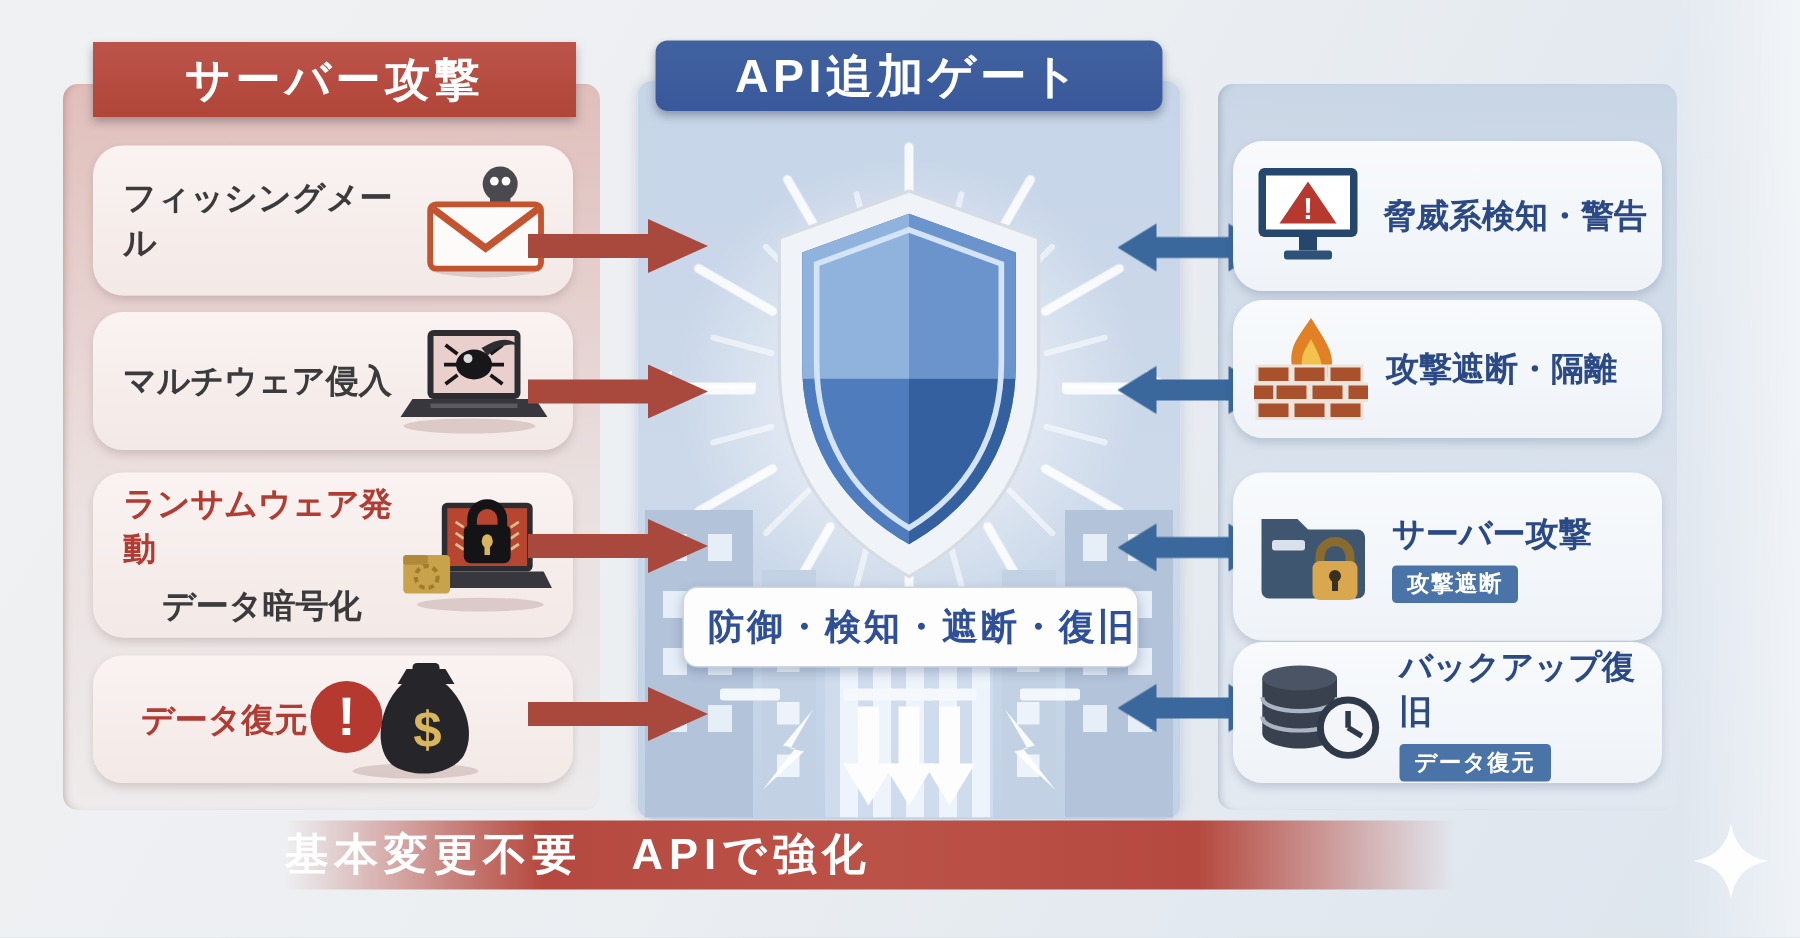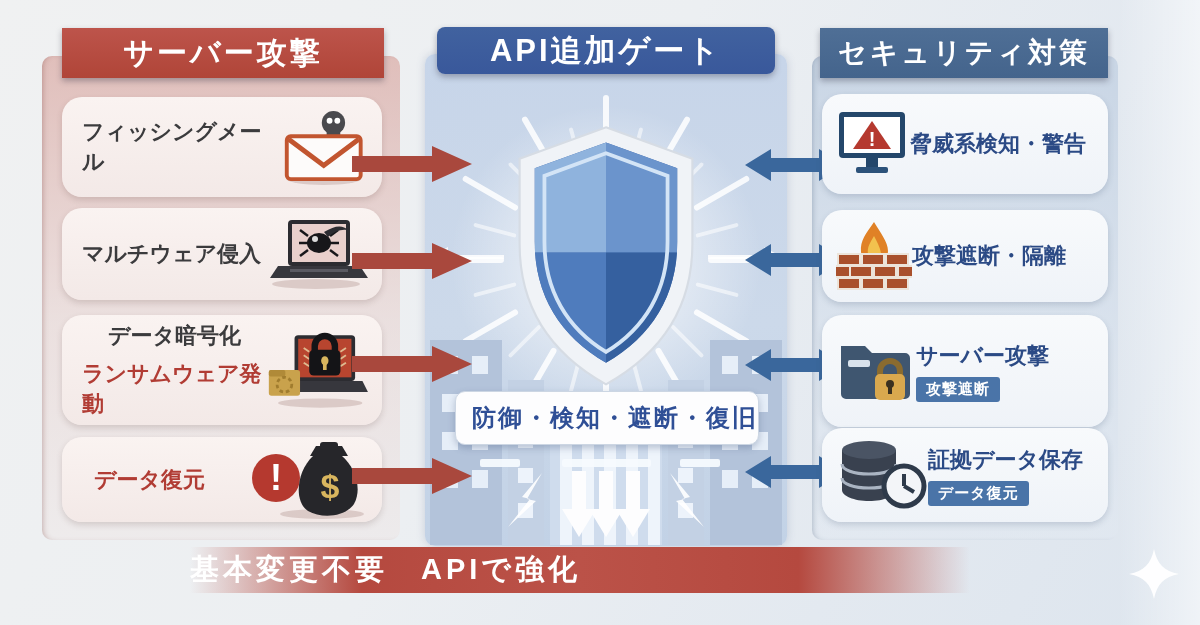--- a/index.html
+++ b/index.html
@@ -19,29 +19,29 @@
     box-shadow:0 0 8px rgba(90,110,150,.25);}
   .panel-right{left:812px;top:56px;width:306px;height:484px;
     background:linear-gradient(180deg,rgba(196,210,227,.85) 0%,rgba(214,224,236,.65) 60%,rgba(226,233,242,.45) 100%);
     box-shadow:inset 4px 0 6px -4px rgba(60,80,110,.4);}
   .hdr{position:absolute;border-radius:0;display:flex;align-items:center;justify-content:center;
     color:#fff;font-weight:bold;letter-spacing:3px;box-shadow:0 3px 6px rgba(40,40,60,.35);}
   .hdr-red{left:62px;top:28px;width:322px;height:50px;font-size:30px;background:linear-gradient(180deg,#bd544b,#b04538);}
   .hdr-blue{left:437px;top:27px;width:338px;height:47px;font-size:31px;background:linear-gradient(180deg,#41629f,#39589b);border-radius:8px;}
   .hdr-steel{left:820px;top:28px;width:288px;height:50px;font-size:28px;background:linear-gradient(180deg,#4f6f96,#44648c);}
   .card{position:absolute;border-radius:20px;box-shadow:0 3px 6px rgba(90,60,55,.18);display:flex;align-items:center;}
-  .card-l{left:62px;width:320px;background:linear-gradient(180deg,#faf3f1,#f3e9e7);justify-content:space-between;padding:0 14px 0 20px;box-sizing:border-box;}
+  .card-l{left:62px;width:320px;background:linear-gradient(180deg,#faf3f1,#f3e9e7);justify-content:flex-start;padding:0 14px 0 20px;box-sizing:border-box;}
   .card-r{left:822px;width:286px;background:linear-gradient(180deg,#f8fafc,#eff3f8);justify-content:flex-start;padding:0 10px 0 14px;box-sizing:border-box;box-shadow:0 3px 6px rgba(60,80,110,.2);}
   .lbl{font-weight:bold;}
   .dark{color:#3b3b3d;font-size:22px;}
   .red{color:#b13c34;font-size:22px;}
   .blue{color:#2b4a85;font-size:22px;}
   .two-line{display:flex;flex-direction:column;gap:8px;}
   .two-line .sub{margin-left:26px;}
-  .rtxt{display:flex;flex-direction:column;gap:6px;}
+  .rtxt{display:flex;flex-direction:column;gap:6px;margin-left:12px;}
   .badge{align-self:flex-start;background:#4a74a8;color:#fff;font-size:15px;font-weight:bold;
     padding:3px 10px;border-radius:3px;letter-spacing:1px;}
   .arrow{position:absolute;}
   .gate-label{position:absolute;left:455px;top:391px;width:302px;height:52px;background:#fdfdfe;
     border:1px solid #ccd6e3;border-radius:10px;box-shadow:0 3px 7px rgba(60,80,120,.3);
     display:flex;align-items:center;justify-content:flex-end;color:#2f4f96;font-size:24px;font-weight:bold;letter-spacing:2px;}
   .banner{position:absolute;left:190px;top:547px;width:780px;height:46px;
     background:linear-gradient(90deg,rgba(181,73,63,0) 0%,#b5493f 22%,#bb5248 50%,#b5493f 78%,rgba(181,73,63,0) 100%);
     display:flex;align-items:center;justify-content:flex-start;color:#fff;font-size:29px;font-weight:bold;letter-spacing:4px;}
   .sparkle{position:absolute;left:1128px;top:548px;}
@@ -181,23 +181,20 @@
       <polygon points="190,26 210,50 202,52 224,80 196,54 205,52"></polygon>
     </g>
   </svg>
 
   <div class="hdr hdr-red">
     <span>サーバー攻撃</span>
   </div>
   <div class="hdr hdr-blue">
     <span>API追加ゲート</span>
   </div>
-  <div class="hdr hdr-steel">
-    <span>セキュリティ対策</span>
-  </div>
 
   <div class="card card-l" style="top:97px;height:100px">
     <span class="lbl dark">フィッシングメール</span>
     <svg width="92" height="78" viewBox="0 0 92 78">
       <ellipse cx="46" cy="72" rx="38" ry="6" fill="#c9b4b0" opacity="0.6"></ellipse>
       <g fill="#4a4a4e">
         <circle cx="56" cy="14" r="12"></circle>
         <rect x="49" y="20" width="14" height="10" rx="2"></rect>
       </g>
       <circle cx="52" cy="12" r="3" fill="#fff"></circle>
@@ -224,22 +221,22 @@
       <ellipse cx="55" cy="25" rx="12" ry="10" fill="#17171a"></ellipse>
       <circle cx="51" cy="21" r="3" fill="#fff" opacity="0.85"></circle>
       <path d="M60 14 Q76 4 84 12 Q74 10 64 19 Z" fill="#2c2c31"></path>
       <path d="M14 48 H96 L104 60 H6 Z" fill="#37373d"></path>
       <rect x="26" y="51" width="58" height="3" fill="#5a5a62"></rect>
     </svg>
   </div>
 
   <div class="card card-l" style="top:315px;height:110px">
     <div class="two-line">
+      <span class="lbl red">ランサムウェア発動</span>
       <span class="lbl dark sub">データ暗号化</span>
-      <span class="lbl red">ランサムウェア発動</span>
     </div>
     <svg width="110" height="84" viewBox="0 0 110 84">
       <ellipse cx="58" cy="78" rx="46" ry="5" fill="#c9b4b0" opacity="0.6"></ellipse>
       <rect x="30" y="4" width="66" height="50" rx="4" fill="#2c2c31"></rect>
       <rect x="34" y="8" width="58" height="42" fill="#b8452f"></rect>
       <g stroke="#e8d8a8" stroke-width="2" opacity="0.8">
         <line x1="40" y1="18" x2="46" y2="22"></line>
           <line x1="40" y1="26" x2="46" y2="30"></line>
           <line x1="40" y1="34" x2="46" y2="38"></line>
         <line x1="86" y1="18" x2="80" y2="22"></line>
@@ -303,21 +300,21 @@
       <path d="M36 11 L55 39 H17 Z" fill="#b5392f"></path>
       <text x="36" y="36" text-anchor="middle" font-size="20" font-weight="bold" fill="#fff">!</text>
       <rect x="30" y="48" width="12" height="9" fill="#24476b"></rect>
       <rect x="20" y="57" width="32" height="6" rx="2" fill="#2c527a"></rect>
     </svg>
     <div class="rtxt">
       <span class="lbl blue">脅威系検知・警告</span>
     </div>
   </div>
 
-  <div class="card card-r" style="top:210px;height:92px">
+  <div class="card card-r" style="top:200px;height:92px">
     <svg width="76" height="72" viewBox="0 0 76 72">
       <path d="M38 2 C30 14 24 20 25 32 C26 42 32 47 38 47 C46 47 52 41 52 31 C52 22 44 12 38 2 Z" fill="#e08126"></path>
       <path d="M38 16 C34 23 31 27 32 34 C33 40 35 43 38 43 C43 43 46 39 45 33 C44 27 41 22 38 16 Z" fill="#f2c14e"></path>
       <g fill="#a9502c" stroke="#ece4da" stroke-width="2">
         <rect x="2" y="34" width="22" height="11"></rect>
           <rect x="26" y="34" width="22" height="11"></rect>
           <rect x="50" y="34" width="22" height="11"></rect>
         <rect x="-8" y="46" width="22" height="11"></rect>
           <rect x="14" y="46" width="22" height="11"></rect>
           <rect x="38" y="46" width="22" height="11"></rect>
@@ -351,21 +348,21 @@
     <svg width="92" height="74" viewBox="0 0 92 74">
       <path d="M6 12 v40 c0 6 12 11 27 11 s27 -5 27 -11 v-40 Z" fill="#39414f"></path>
       <ellipse cx="33" cy="12" rx="27" ry="9" fill="#4a5464"></ellipse>
       <path d="M6 26 c0 6 12 10 27 10 s27 -4 27 -10" fill="none" stroke="#aab4c2" stroke-width="3"></path>
       <path d="M6 40 c0 6 12 10 27 10 s27 -4 27 -10" fill="none" stroke="#aab4c2" stroke-width="3"></path>
       <circle cx="68" cy="48" r="20" fill="#f3f5f8" stroke="#2e3a4a" stroke-width="5"></circle>
       <line x1="68" y1="48" x2="68" y2="36" stroke="#2e3a4a" stroke-width="4"></line>
       <line x1="68" y1="48" x2="78" y2="54" stroke="#2e3a4a" stroke-width="4"></line>
     </svg>
     <div class="rtxt">
-      <span class="lbl blue">証拠データ保存</span>
+      <span class="lbl blue">バックアップ復旧</span>
       <span class="badge">データ復元</span>
     </div>
   </div>
 
   <div class="banner">
     <span>基本変更不要　APIで強化</span>
   </div>
 
   <svg class="sparkle" width="52" height="52" viewBox="0 0 52 52">
     <path d="M26 1 C29 16 36 23 51 26 C36 29 29 36 26 51 C23 36 16 29 1 26 C16 23 23 16 26 1 Z" fill="#ffffff" opacity="0.95"></path>

